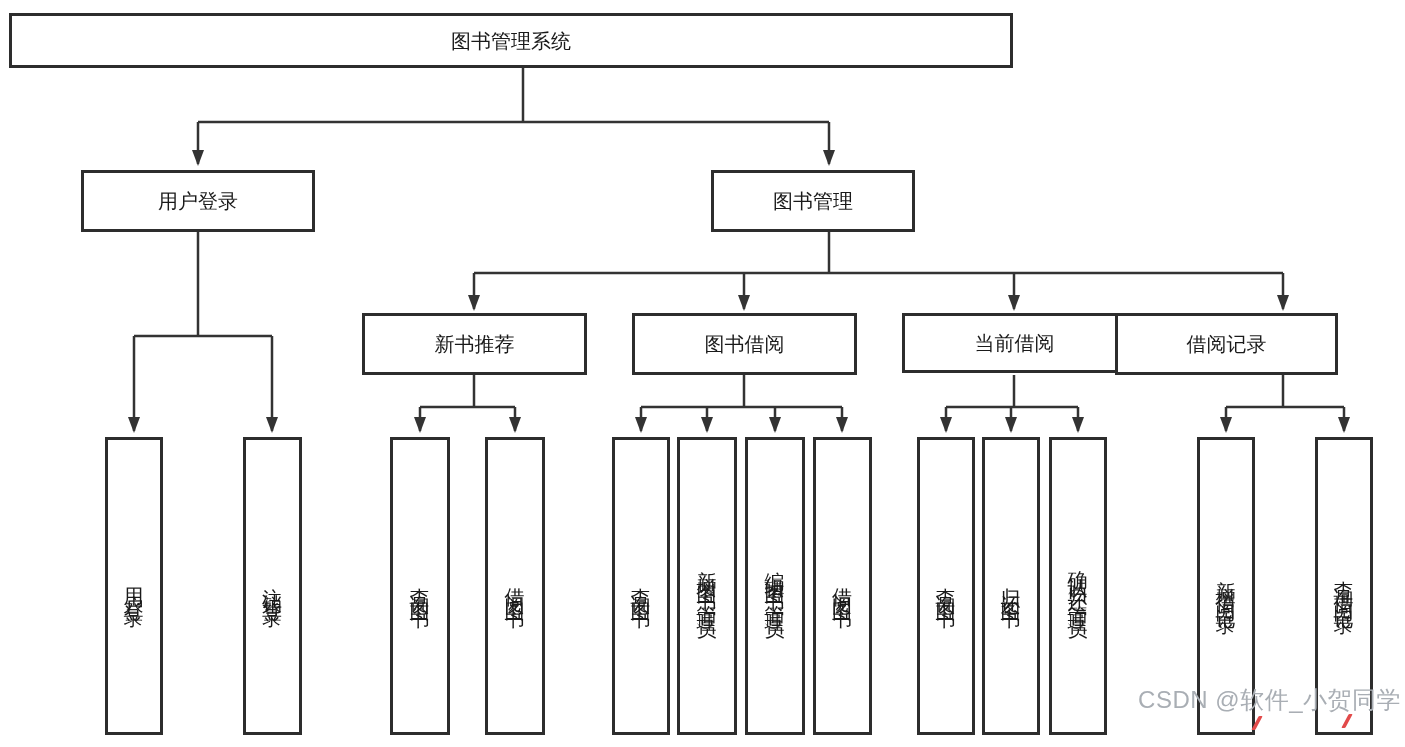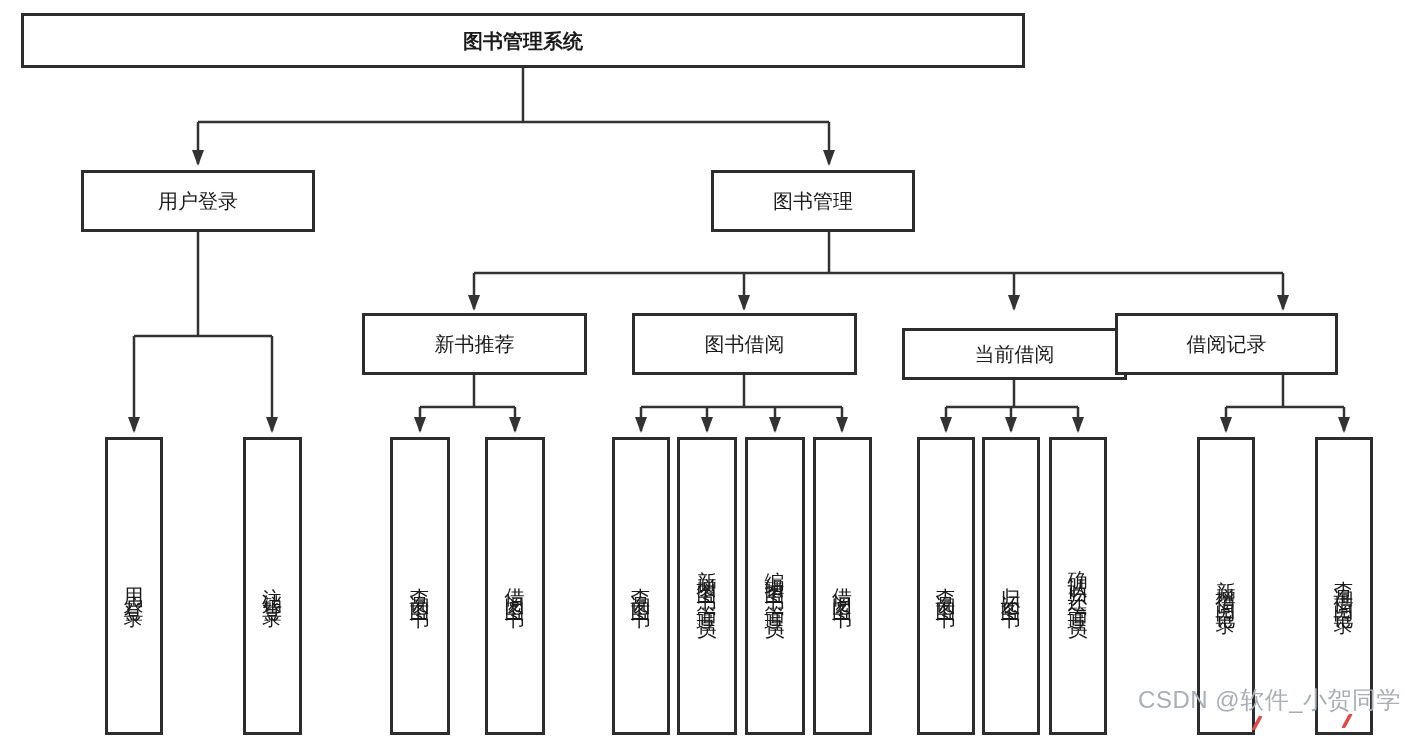--- a/index.html
+++ b/index.html
@@ -79,28 +79,28 @@
     <line x1="946" y1="407" x2="946" y2="431" marker-end="url(#arrow)"></line>
     <line x1="1011" y1="407" x2="1011" y2="431" marker-end="url(#arrow)"></line>
     <line x1="1078" y1="407" x2="1078" y2="431" marker-end="url(#arrow)"></line>
 
     <line x1="1283" y1="375" x2="1283" y2="407"></line>
     <line x1="1226" y1="407" x2="1344" y2="407"></line>
     <line x1="1226" y1="407" x2="1226" y2="431" marker-end="url(#arrow)"></line>
     <line x1="1344" y1="407" x2="1344" y2="431" marker-end="url(#arrow)"></line>
   </svg>
 
-  <div class="node" style="left:21px;top:13px;width:1004px;height:55px;font-weight:bold;">图书管理系统</div>
+  <div class="node" style="left:9px;top:13px;width:1004px;height:55px;">图书管理系统</div>
 
   <div class="node" style="left:81px;top:170px;width:234px;height:62px;">用户登录</div>
   <div class="node" style="left:711px;top:170px;width:204px;height:62px;">图书管理</div>
 
   <div class="node" style="left:632px;top:313px;width:225px;height:62px;">图书借阅</div>
   <div class="node" style="left:362px;top:313px;width:225px;height:62px;">新书推荐</div>
-  <div class="node" style="left:902px;top:328px;width:225px;height:52px;">当前借阅</div>
+  <div class="node" style="left:902px;top:313px;width:225px;height:60px;">当前借阅</div>
   <div class="node" style="left:1115px;top:313px;width:223px;height:62px;">借阅记录</div>
 
   <div class="node vert" style="left:105px;top:437px;width:58px;height:298px;">用户登录</div>
   <div class="node vert" style="left:243px;top:437px;width:59px;height:298px;">注销登录</div>
 
   <div class="node vert" style="left:390px;top:437px;width:60px;height:298px;">查询图书</div>
   <div class="node vert" style="left:485px;top:437px;width:60px;height:298px;">借阅图书</div>
 
   <div class="node vert" style="left:612px;top:437px;width:58px;height:298px;">查询图书</div>
   <div class="node vert" style="left:677px;top:437px;width:60px;height:298px;">新增图书（管理员）</div>

